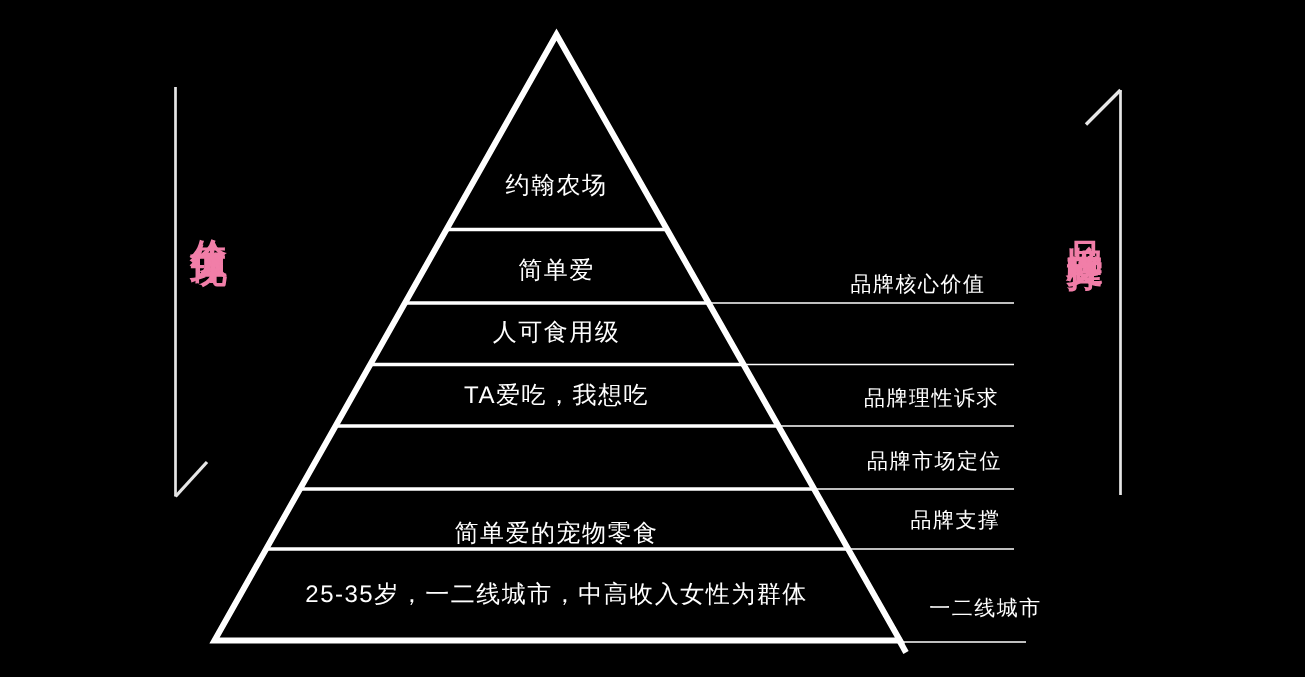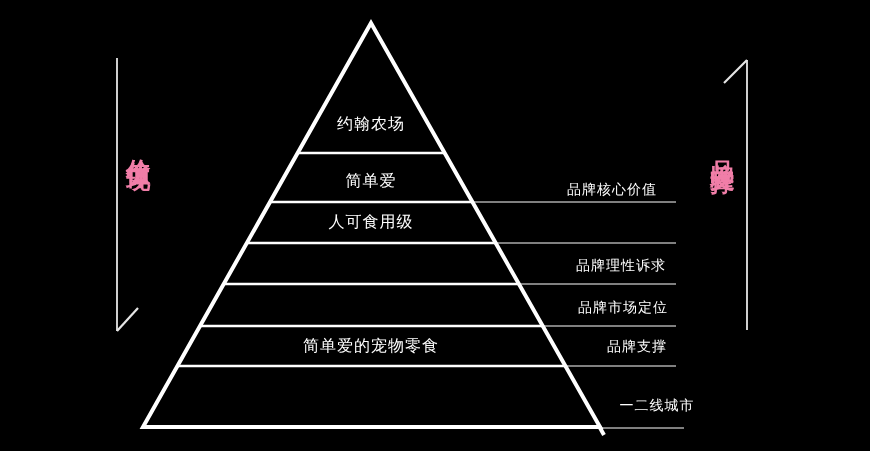--- a/index.html
+++ b/index.html
@@ -90,21 +90,23 @@
       <line x1="747" y1="60" x2="724" y2="83" stroke-width="2.2"></line>
     </g>
   </svg>
 
   <div id="left-axis-label" class="axis-label">价值体现</div>
   <div id="right-axis-label" class="axis-label">品牌支撑</div>
 
   <div class="level-label" style="top:124px">约翰农场</div>
   <div class="level-label" style="top:181px">简单爱</div>
   <div class="level-label" style="top:222px">人可食用级</div>
-  <div class="level-label" style="top:346px">简单爱的宠物零食</div>
+  <div class="level-label" style="top:264px">TA爱吃，我想吃</div>
+  <div class="level-label" style="top:356px">简单爱的宠物零食</div>
+  <div class="level-label" style="top:397px">25-35岁，一二线城市，中高收入女性为群体</div>
 
   <div class="annotation-label" style="left:612px;top:190px">品牌核心价值</div>
   <div class="annotation-label" style="left:623px;top:308px">品牌市场定位</div>
   <div class="annotation-label" style="left:621px;top:266px">品牌理性诉求</div>
   <div class="annotation-label" style="left:637px;top:347px">品牌支撑</div>
   <div class="annotation-label" style="left:657px;top:406px">一二线城市</div>
 
 </div>
 
 </body></html>

